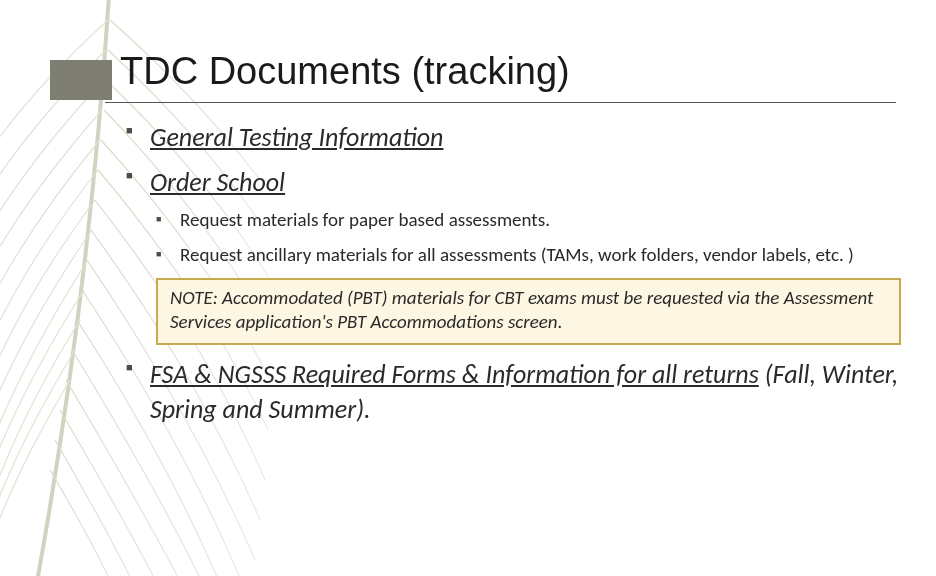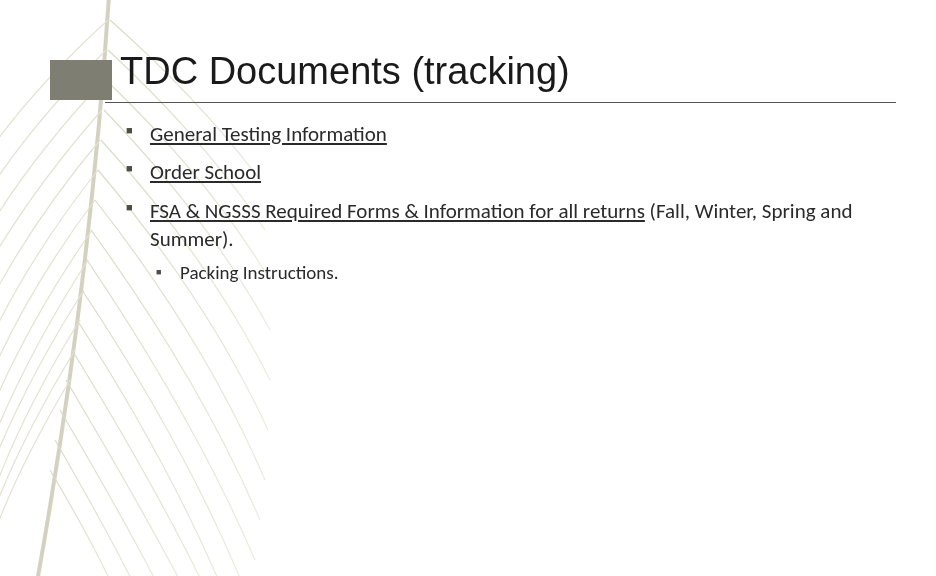--- a/index.html
+++ b/index.html
@@ -63,24 +63,25 @@
   ul.top > li { position: relative; padding-left: 30px; margin-bottom: 10px; }
   ul.top > li::before {
     content: "■";
     position: absolute;
     left: 6px;
     top: 4px;
     color: #4d4d45;
     font-size: 11px;
   }
   .h1-item {
-    font-size: 21px;
+    font-size: 26px;
     text-decoration: underline;
     font-weight: 400;
     line-height: 1.35;
+    font-style: italic;
   }
   .h1-item-plain { text-decoration: none; }
   ul.sub { list-style: none; padding: 0; margin: 8px 0 4px 0; }
   ul.sub > li { position: relative; padding-left: 30px; margin-bottom: 10px; font-size: 19px; line-height: 1.3; }
   ul.sub > li::before {
     content: "■";
     position: absolute;
     left: 6px;
     top: 5px;
     color: #4d4d45;
@@ -148,21 +149,25 @@
 </div>
 <div class="title-rule"></div>
 
 <div class="content">
   <ul class="top">
     <li>
       <span class="h1-item">General Testing Information</span>
     </li>
     <li>
       <span class="h1-item">Order School</span>
+      <ul class="sub">
+        <li>Request materials for paper based assessments.</li>
+        <li>Request ancillary materials for all assessments (TAMs, work folders, vendor labels, etc. )</li>
+      </ul>
+      <div class="note-box">NOTE: Accommodated (PBT) materials for CBT exams must be requested via the Assessment Services application's PBT Accommodations screen.</div>
     </li>
     <li>
       <span class="h1-item">FSA &amp; NGSSS Required Forms &amp; Information for all returns</span><span class="h1-item h1-item-plain"> (Fall, Winter, Spring and Summer).</span>
       <ul class="sub">
-        <li>Packing Instructions.</li>
       </ul>
     </li>
   </ul>
 </div>
 
 </body></html>

